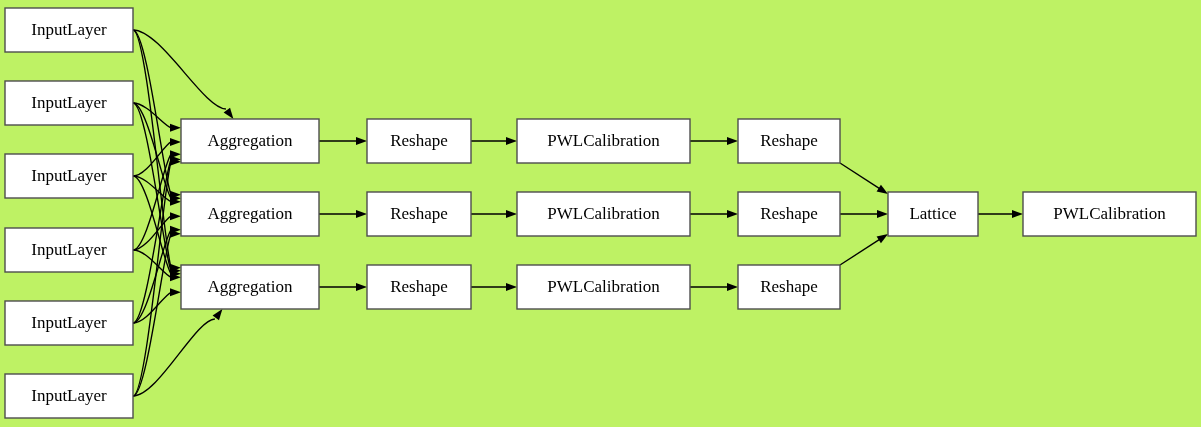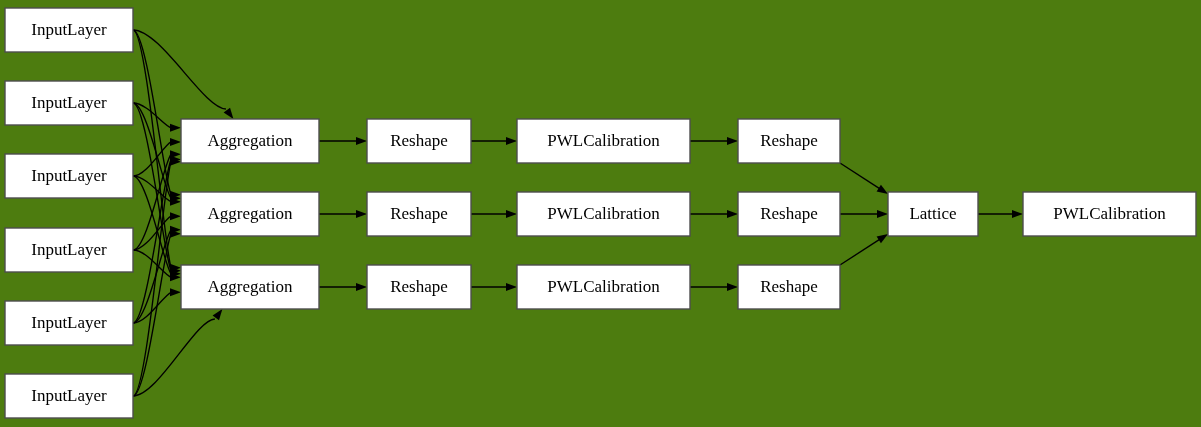--- a/index.html
+++ b/index.html
@@ -4,21 +4,21 @@
 <style>
   html, body {
     margin: 0;
     padding: 0;
     background: #ffffff;
   }
   #diagram-root {
     position: relative;
     width: 1201px;
     height: 427px;
-    background: #4d7c0f;
+    background: #bef264;
     font-family: "Liberation Serif", "DejaVu Serif", serif;
     overflow: hidden;
   }
   svg#graph {
     display: block;
     width: 1201px;
     height: 427px;
   }
   .node-box {
     fill: #ffffff;

